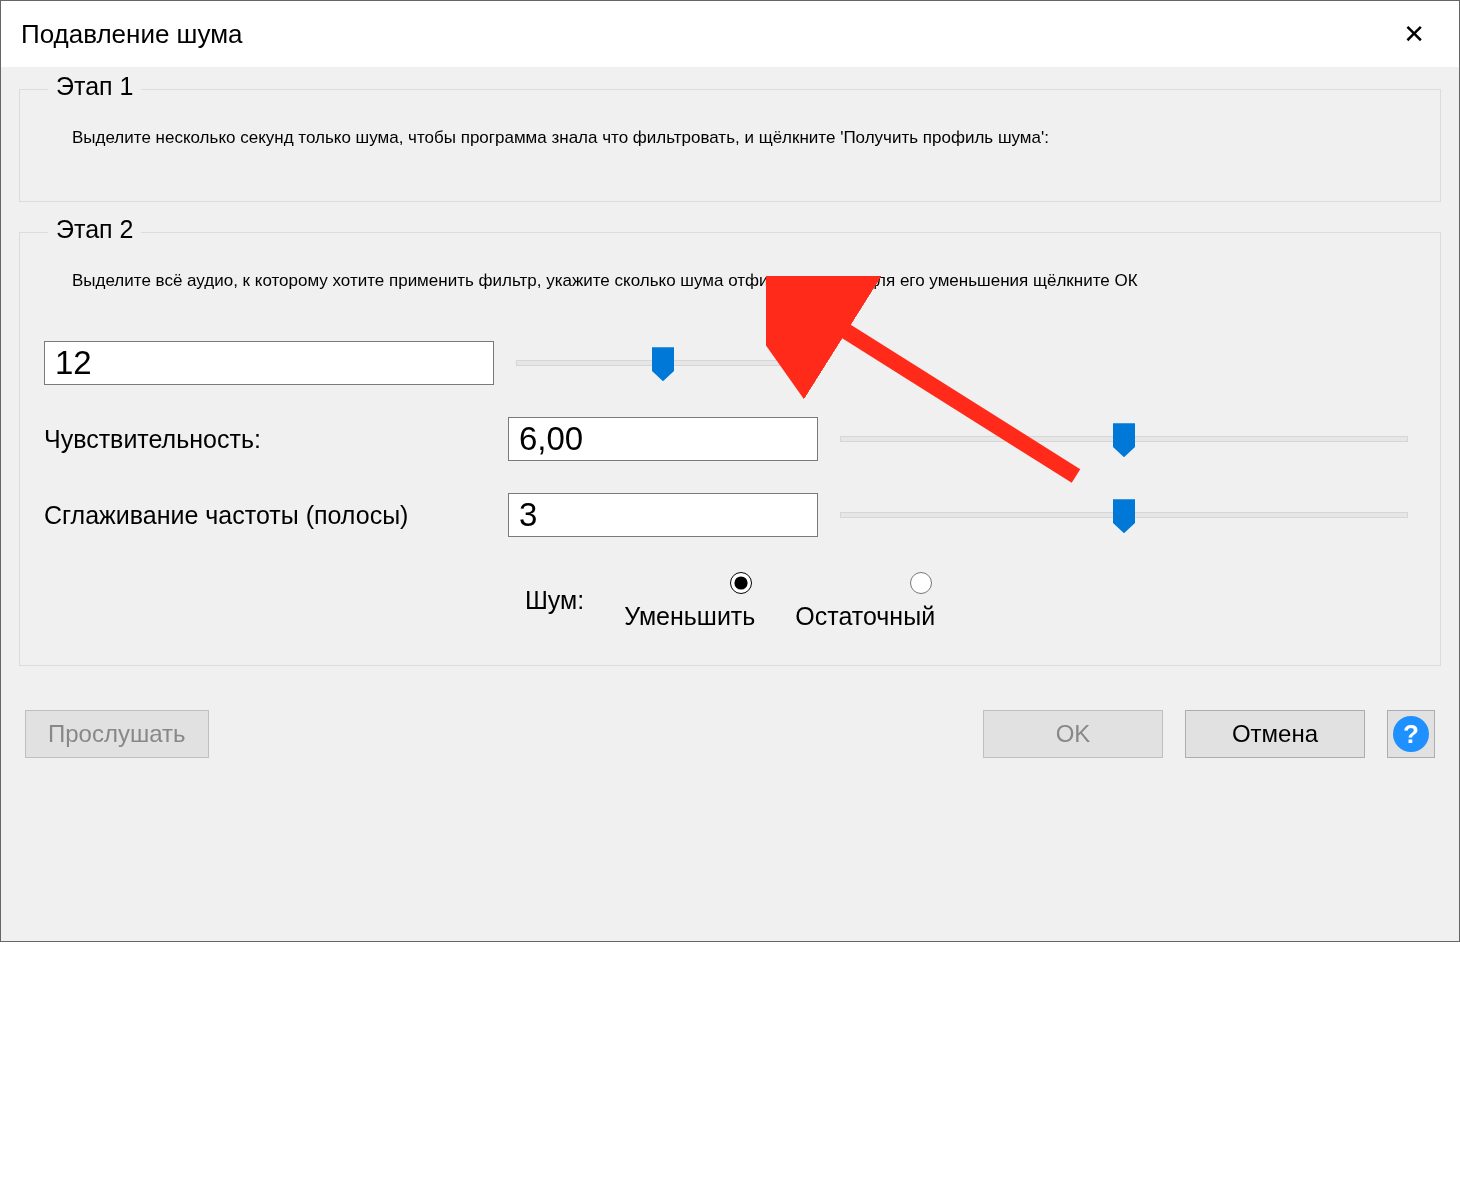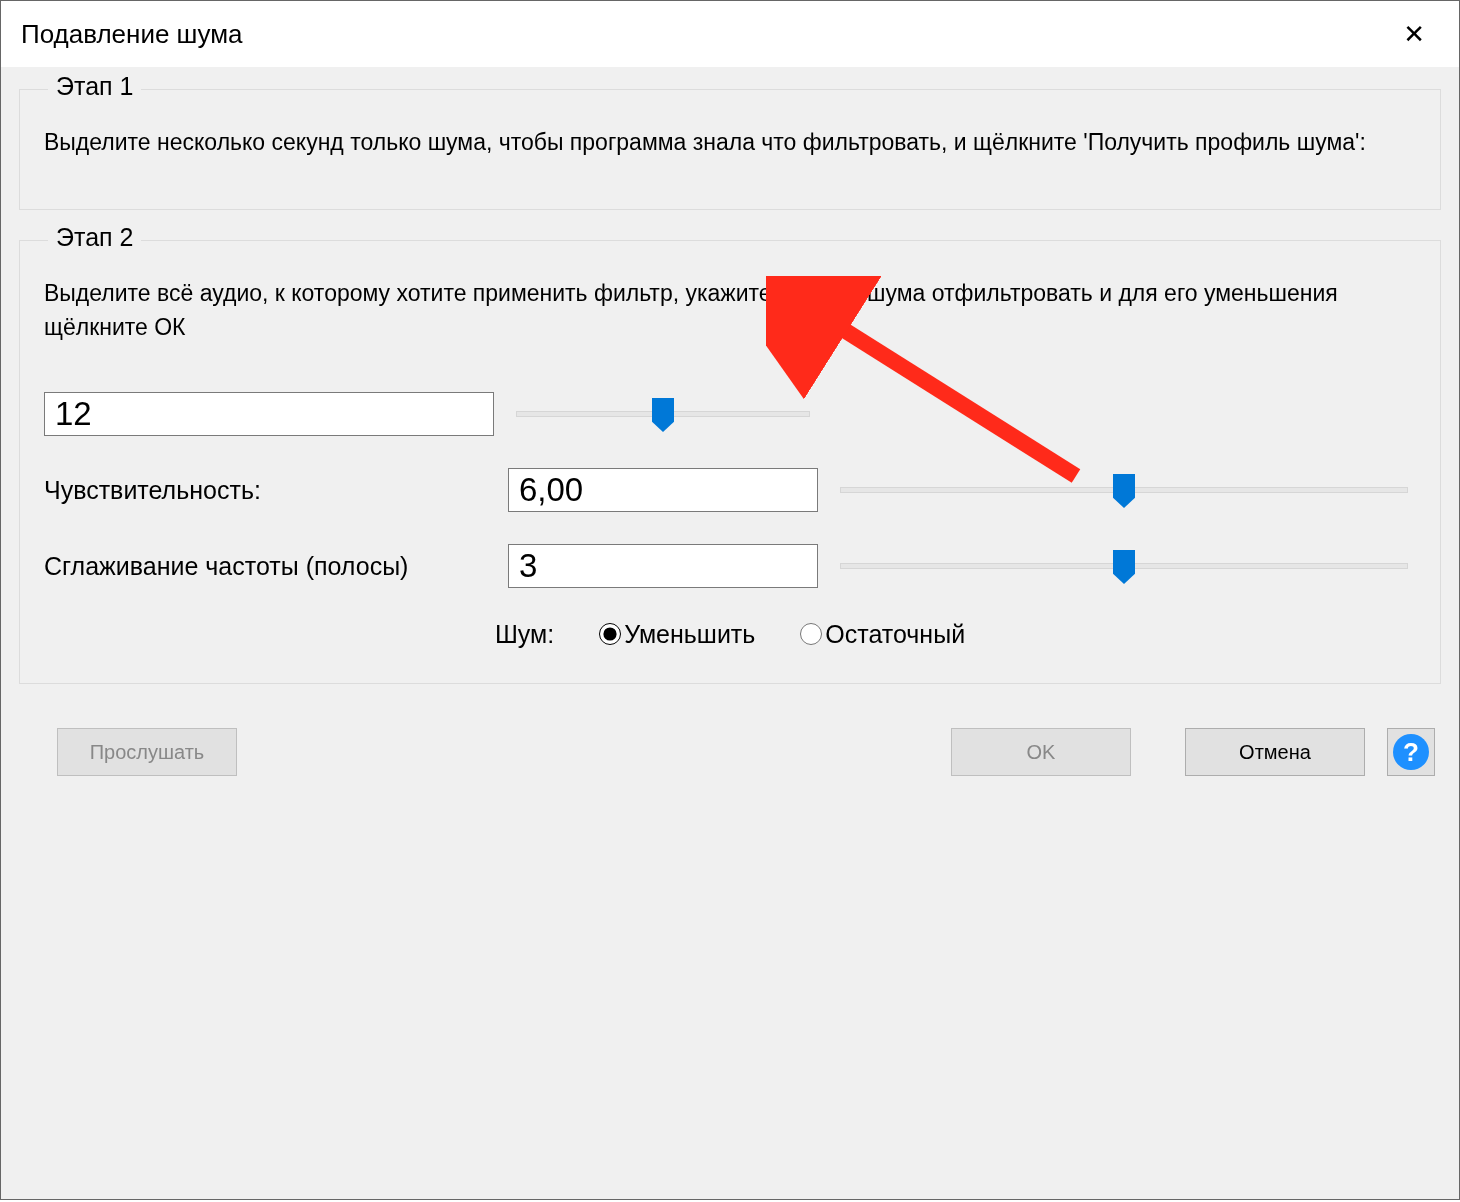--- a/index.html
+++ b/index.html
@@ -5,21 +5,21 @@
   * { box-sizing: border-box; }
   body {
     margin: 0;
     font-family: "Segoe UI", Tahoma, sans-serif;
     font-size: 22px;
     background: #fff;
     color: #000;
   }
   .window {
     width: 1460px;
-    height: 1200px;
+    height: 942px;
     border: 1px solid #666;
     background: #0f172a;
     position: relative;
   }
   .titlebar {
     height: 66px;
     display: flex;
     align-items: center;
     justify-content: space-between;
     padding: 0 20px 0 20px;
@@ -50,23 +50,24 @@
   .groupbox-legend {
     position: absolute;
     top: -18px;
     left: 28px;
     background: #f0f0f0;
     padding: 0 8px;
     font-size: 25px;
     color: #000;
   }
   .instruction {
-    font-size: 23px;
+    font-size: 17px;
     line-height: 1.45;
     margin-bottom: 24px;
+    margin-left: 28px;
   }
   .profile-btn-wrap {
     display: flex;
     justify-content: center;
   }
   .profile-btn {
     background: #e1e1e1;
     border: 3px solid #0078d7;
     padding: 8px 22px;
     font-size: 25px;
@@ -124,45 +125,46 @@
     justify-content: center;
     gap: 40px;
     font-size: 25px;
     margin-top: 24px;
   }
   .radio-row .noise-label {
     margin-right: 0px;
   }
   .radio-item {
     display: flex;
-    align-items: flex-start;
+    align-items: flex-end;
+    gap: 8px;
+    flex-direction: column;
   }
   input[type="radio"] {
     width: 22px;
     height: 22px;
     accent-color: #000;
   }
   .button-bar {
     display: flex;
     align-items: center;
     gap: 22px;
     margin-top: 44px;
     padding: 0 6px;
   }
   .spacer { flex: 1; }
   .btn {
     min-width: 180px;
     height: 48px;
     background: #e1e1e1;
     border: 1px solid #adadad;
-    font-size: 20px;
+    font-size: 24px;
     font-family: inherit;
     cursor: pointer;
     padding: 4px 22px;
-    margin-left: 32px;
   }
   .btn:disabled {
     color: #888;
     background: #e1e1e1;
     border: 1px solid #bfbfbf;
     cursor: default;
   }
   .help-btn {
     width: 48px;
     height: 48px;

